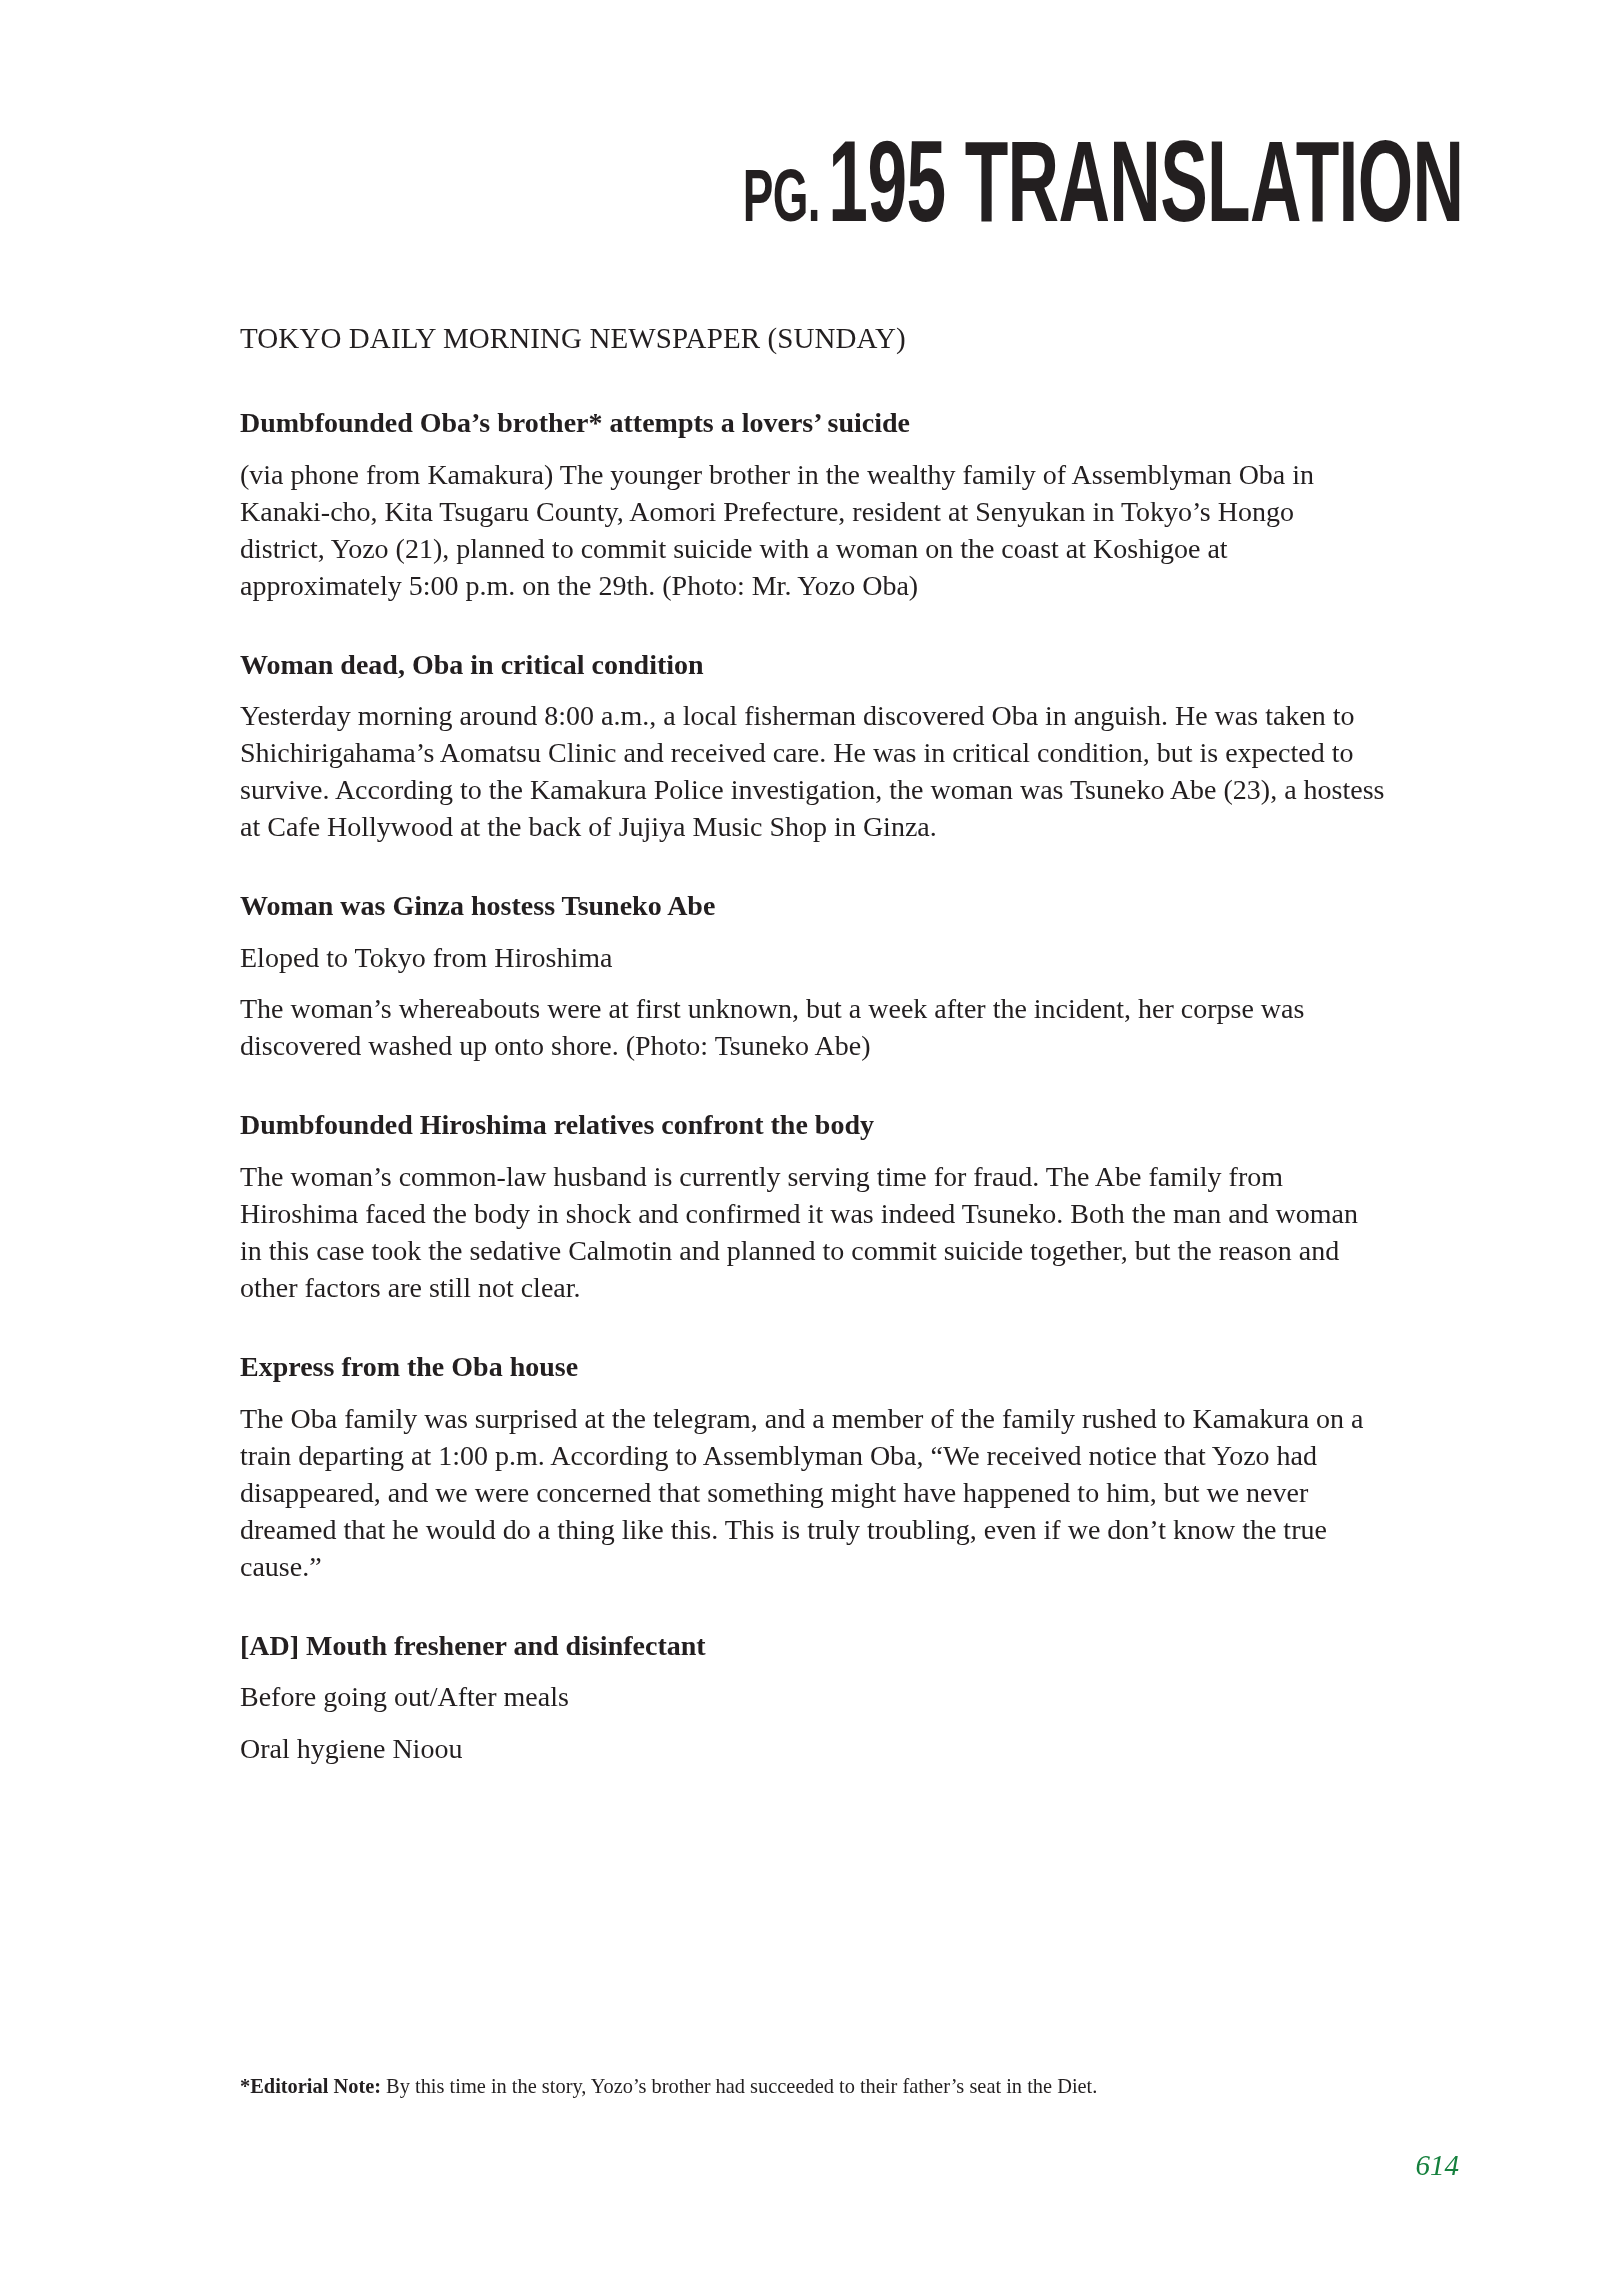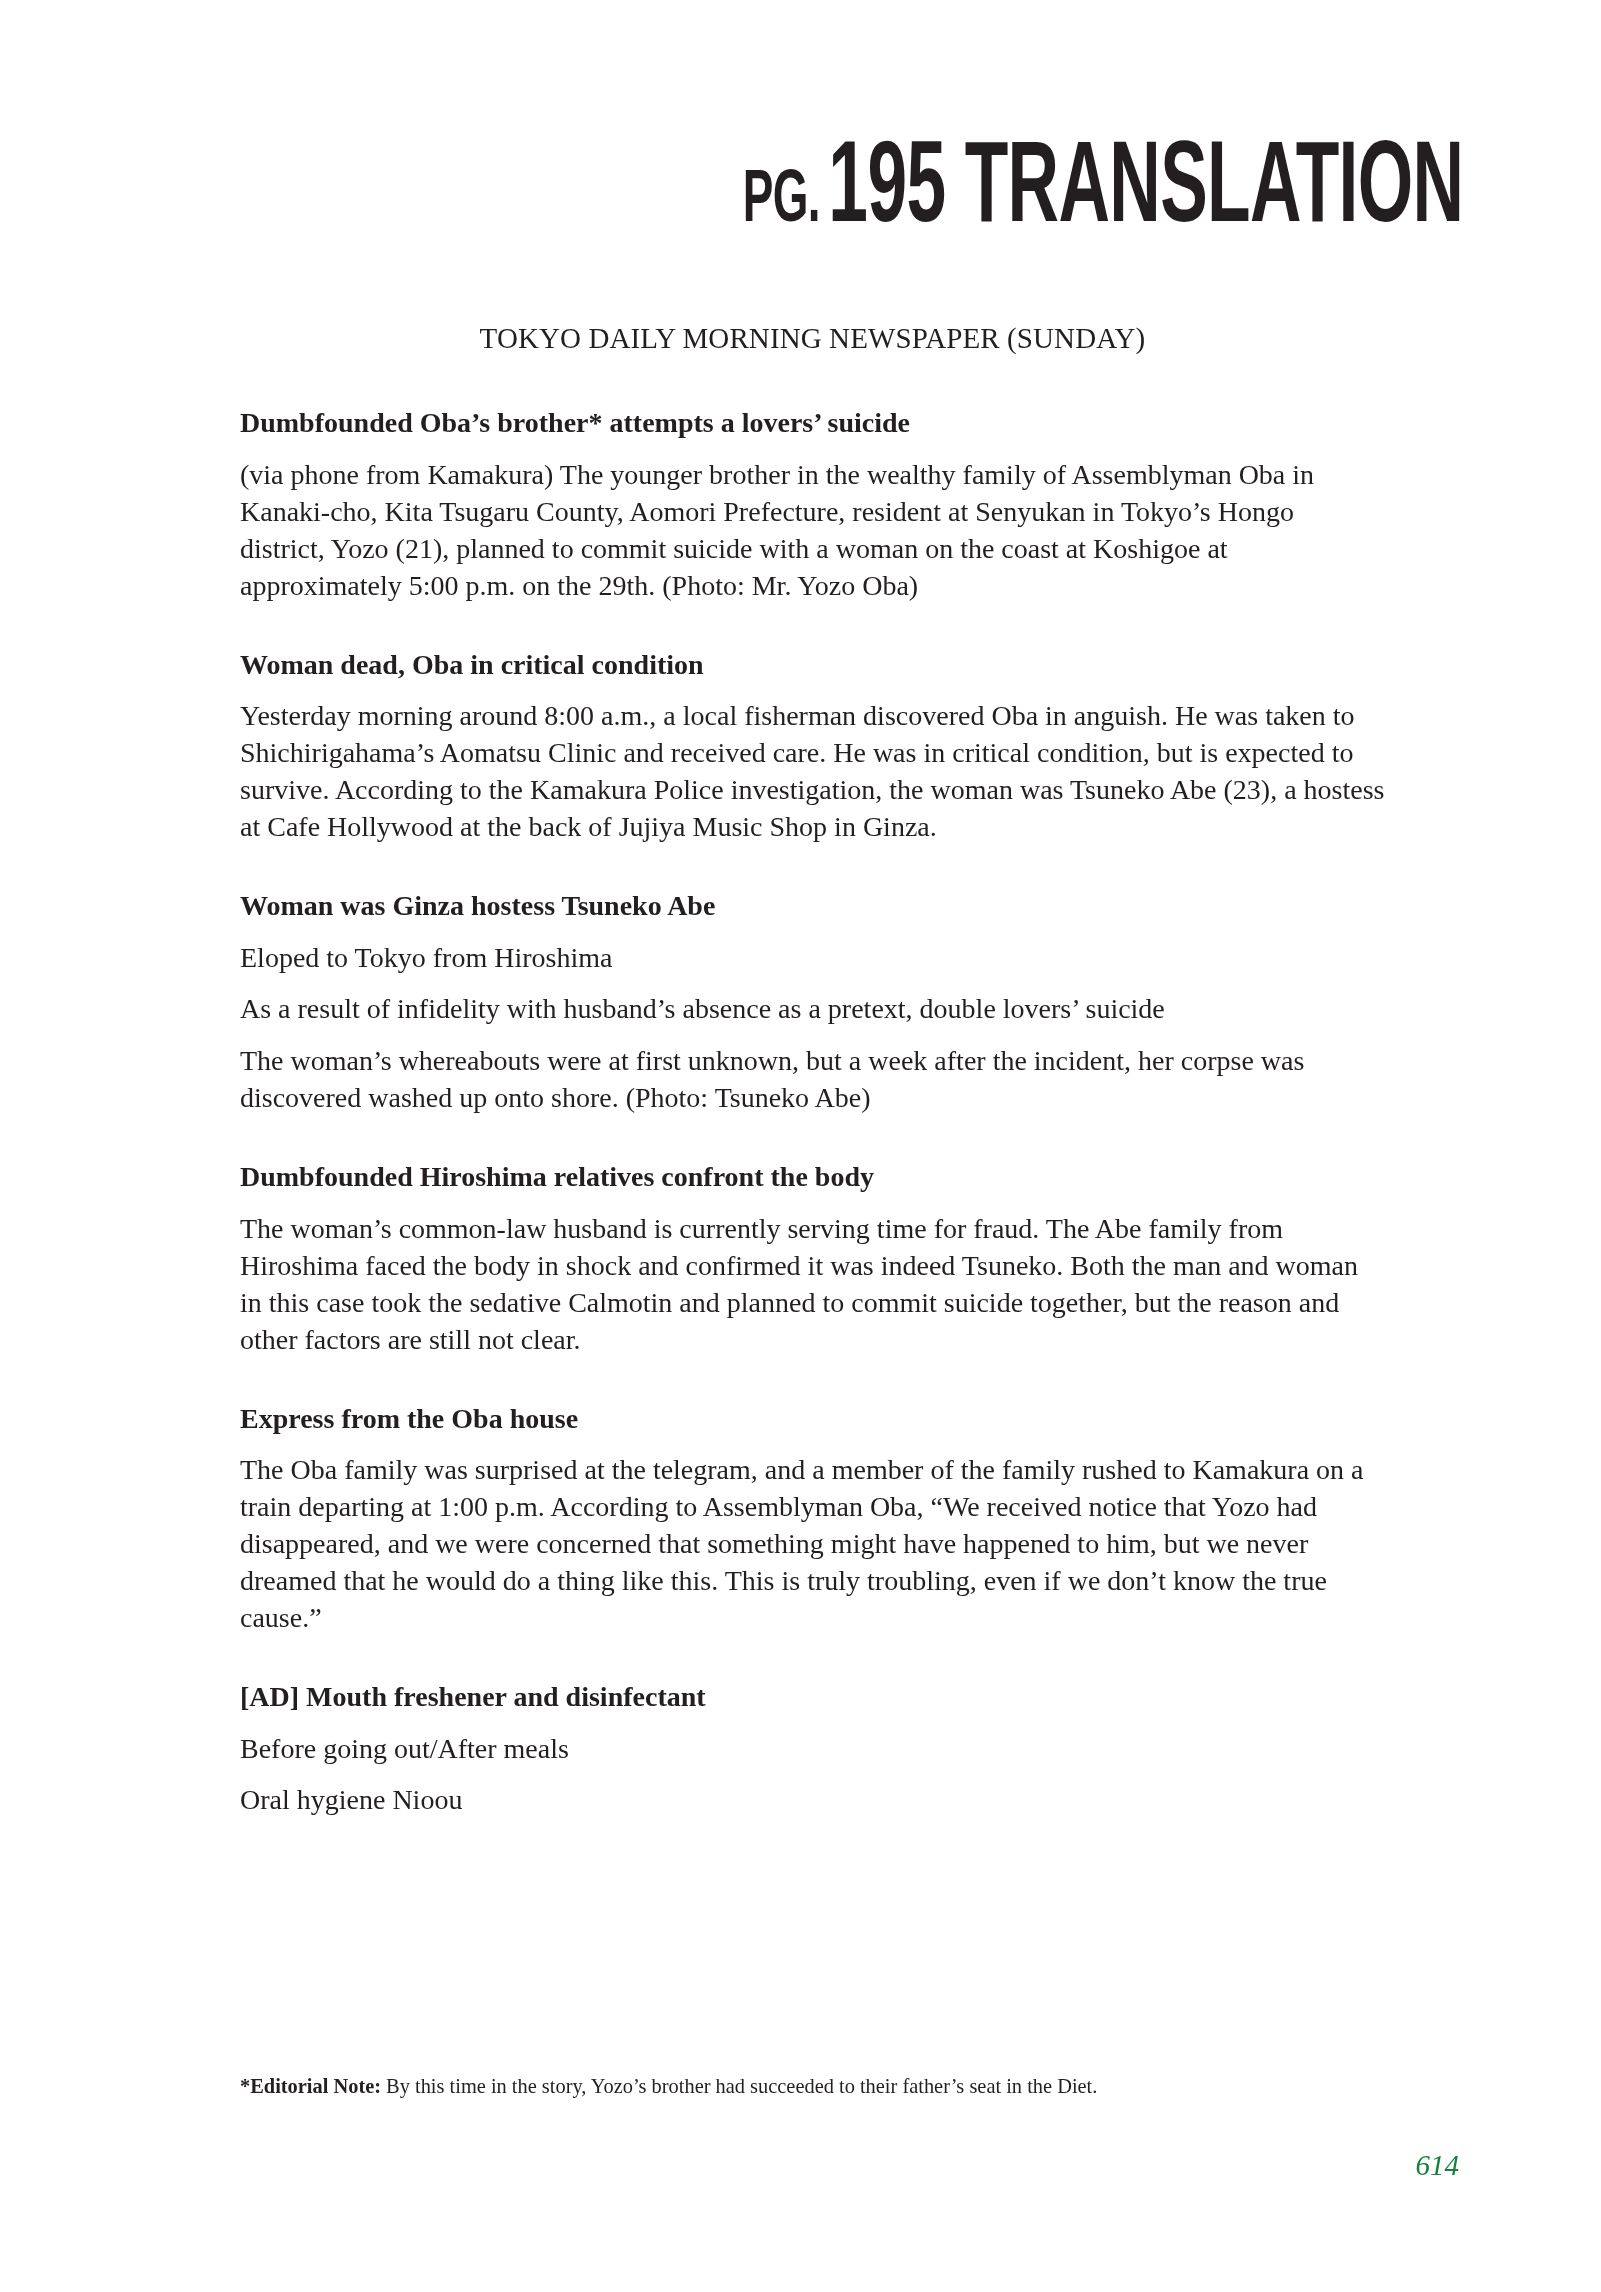--- a/index.html
+++ b/index.html
@@ -40,21 +40,20 @@
       width: 1145px;
       font-family: "Liberation Serif", serif;
       font-size: 28px;
       line-height: 37px;
       color: #231f20;
     }
     .content .paper-name {
       font-size: 29px;
       margin: 0 0 47px 0;
       letter-spacing: 0.1px;
-      text-align: center;
     }
     .content .section {
       margin-bottom: 42px;
     }
     .content .headline {
       font-weight: bold;
       margin: 0 0 14.6px 0;
       font-size: 28px;
     }
     .content .para {
@@ -101,21 +100,20 @@
   </div>
 
   <div class="section">
     <div class="headline">Woman dead, Oba in critical condition</div>
     <div class="para">Yesterday morning around 8:00 a.m., a local fisherman discovered Oba in anguish. He was taken to Shichirigahama’s Aomatsu Clinic and received care. He was in critical condition, but is expected to survive. According to the Kamakura Police investigation, the woman was Tsuneko Abe (23), a hostess at Cafe Hollywood at the back of Jujiya Music Shop in Ginza.</div>
   </div>
 
   <div class="section">
     <div class="headline">Woman was Ginza hostess Tsuneko Abe</div>
     <div class="para">Eloped to Tokyo from Hiroshima</div>
-    <div class="para">As a result of infidelity with husband’s absence as a pretext, double lovers’ suicide</div>
     <div class="para">The woman’s whereabouts were at first unknown, but a week after the incident, her corpse was discovered washed up onto shore. (Photo: Tsuneko Abe)</div>
   </div>
 
   <div class="section">
     <div class="headline">Dumbfounded Hiroshima relatives confront the body</div>
     <div class="para">The woman’s common-law husband is currently serving time for fraud. The Abe family from Hiroshima faced the body in shock and confirmed it was indeed Tsuneko. Both the man and woman in this case took the sedative Calmotin and planned to commit suicide together, but the reason and other factors are still not clear.</div>
   </div>
 
   <div class="section">
     <div class="headline">Express from the Oba house</div>

